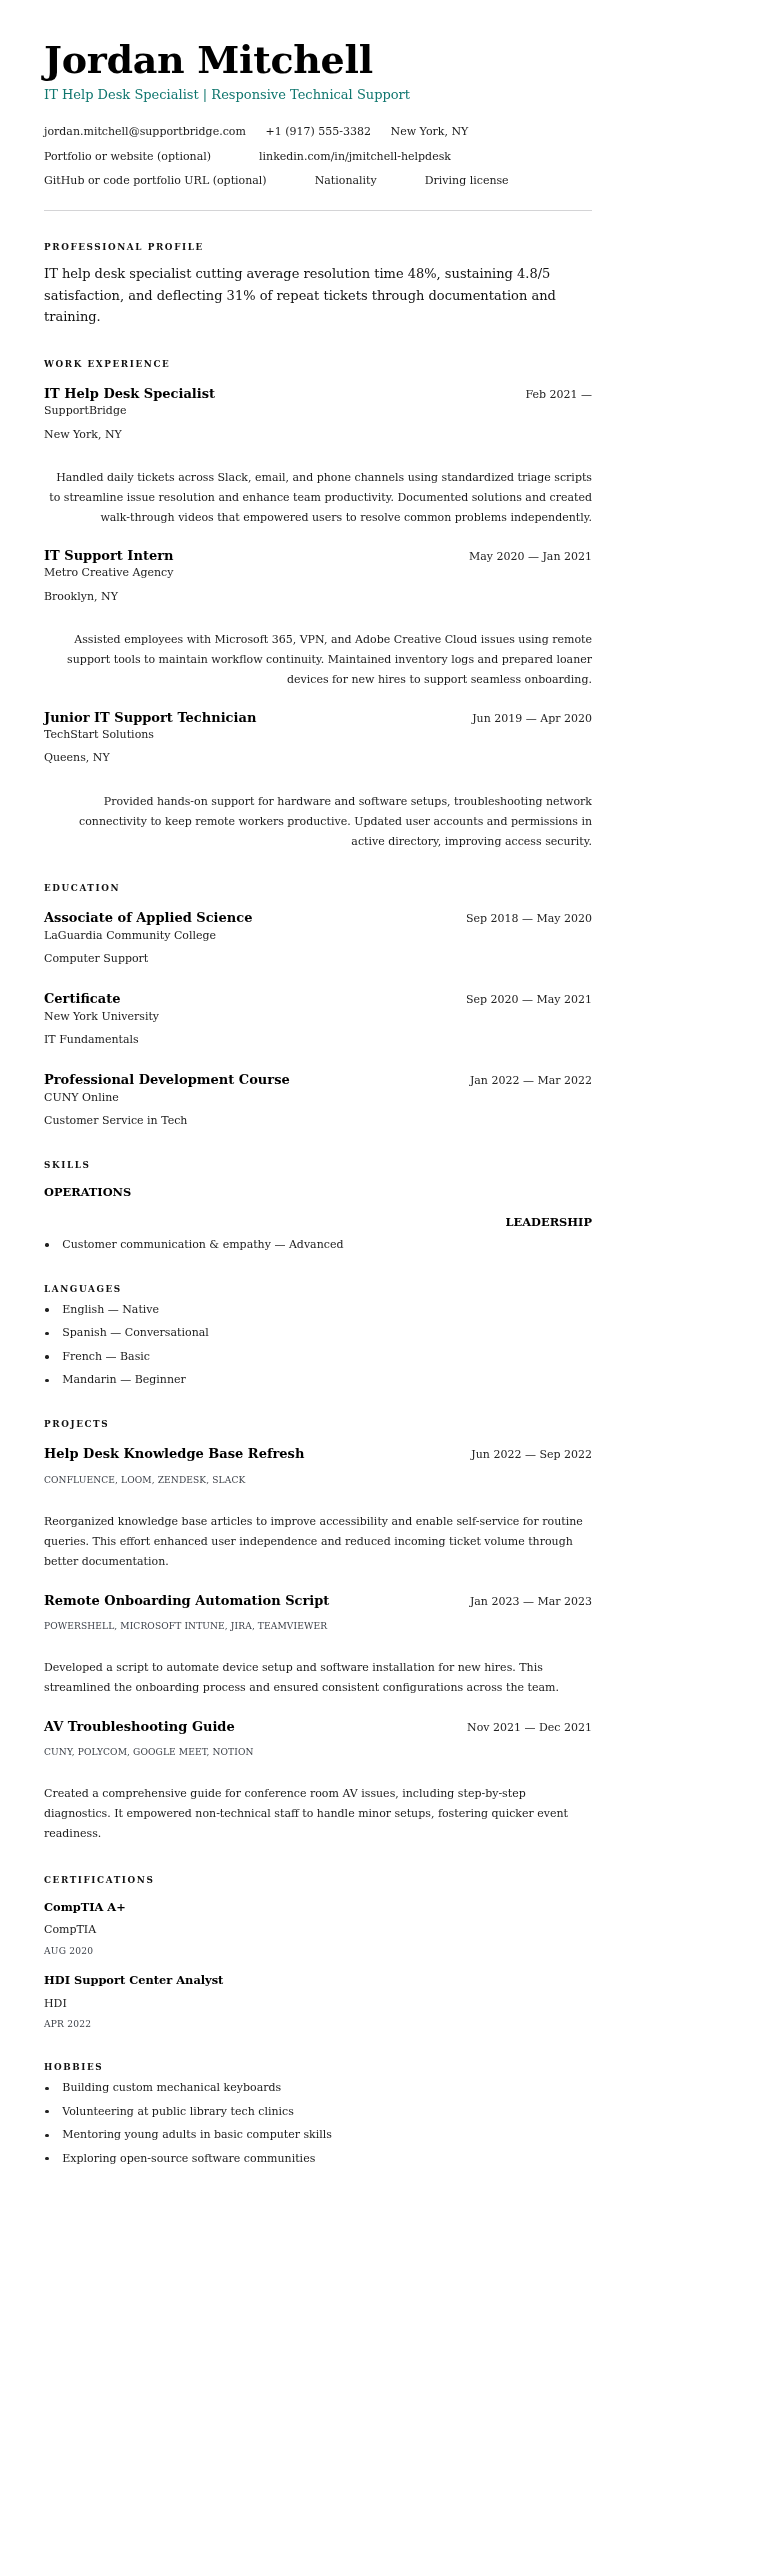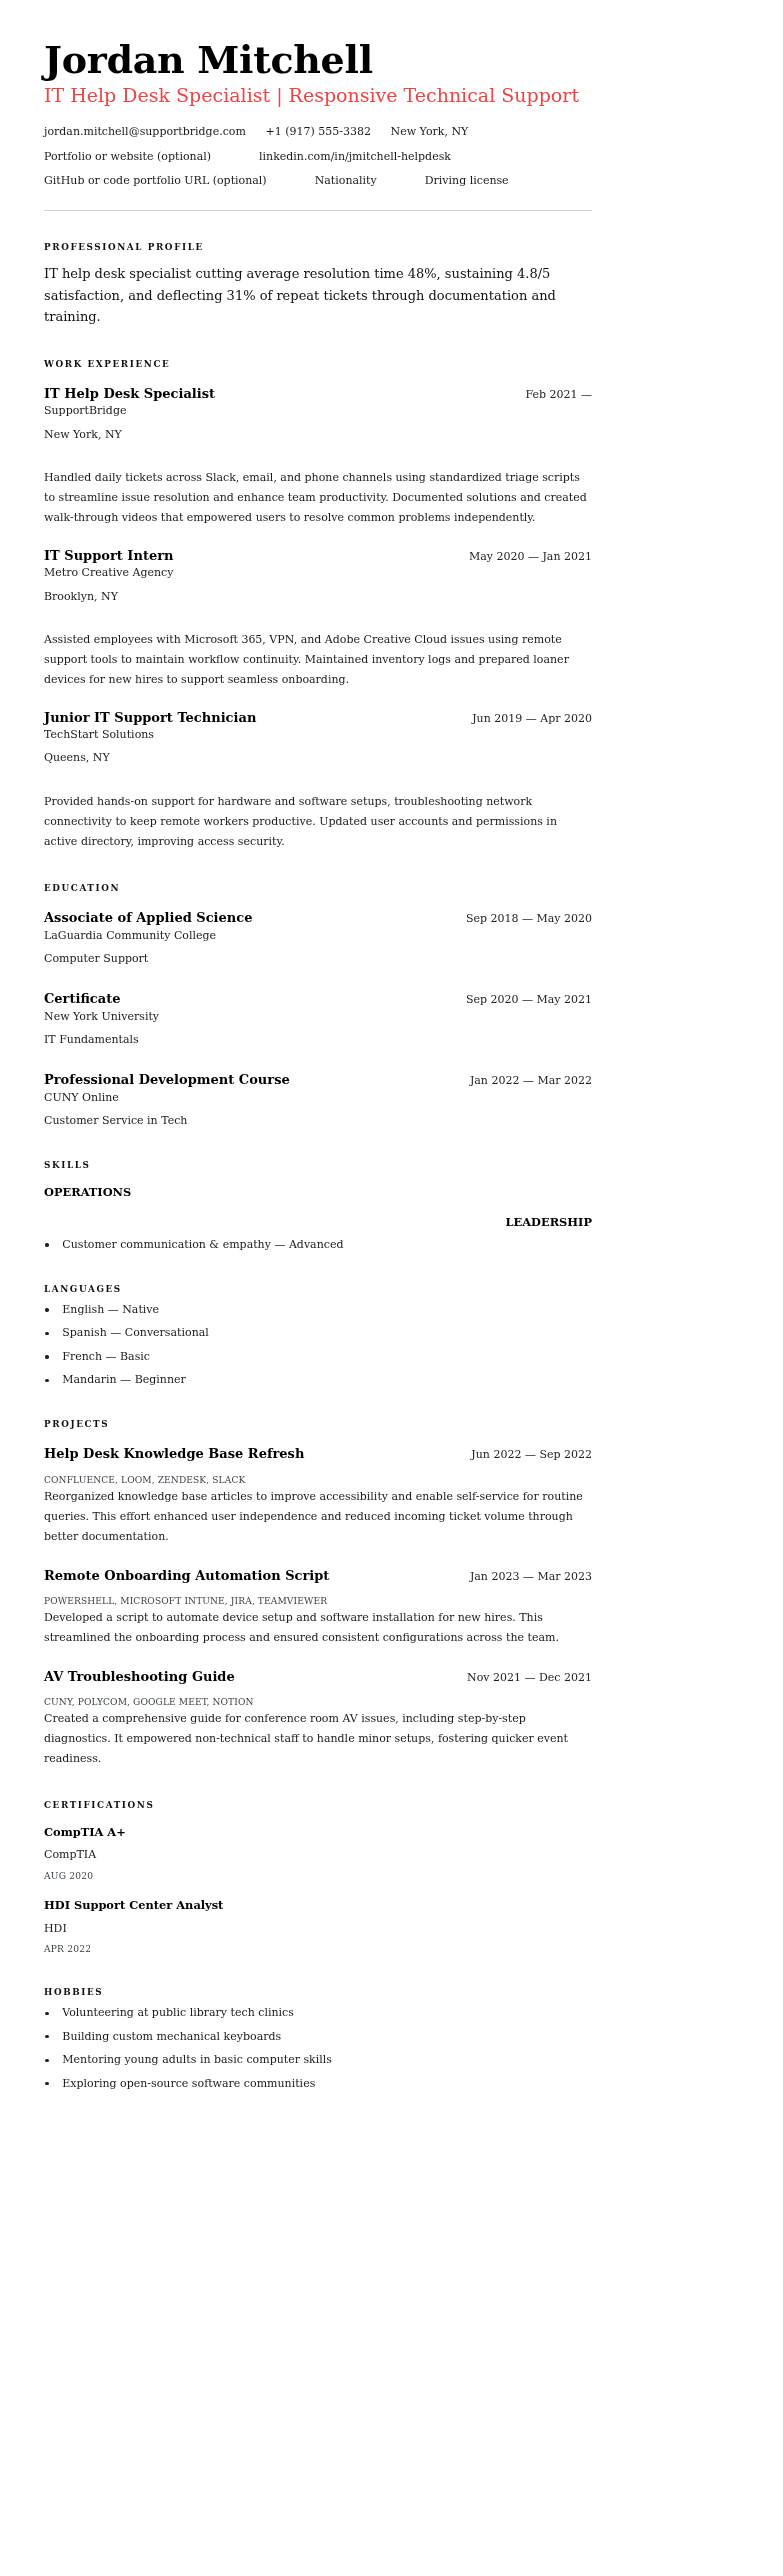--- a/index.html
+++ b/index.html
@@ -15,24 +15,24 @@
     padding: 38px 46px 39px 44px;
   }
   .name {
     font-size: 38px;
     font-weight: bold;
     line-height: 44px;
     color: #000;
     letter-spacing: -0.3px;
   }
   .headline {
-    font-size: 19px;
+    font-size: 13px;
     line-height: 18.3px;
     margin-top: 3.9px;
-    color: #ef4444;
+    color: #0f766e;
   }
   .contact-row {
     font-size: 11px;
     line-height: 15.7px;
     color: #1a1a1a;
     display: flex;
     gap: 0 19.6px;
     flex-wrap: wrap;
   }
   .contact-row.first { margin-top: 19.6px; }
@@ -80,20 +80,21 @@
     line-height: 15.7px;
     color: #1a1a1a;
   }
   .entry-loc { margin-top: 7.8px; }
   .entry-field { margin-top: 7.8px; }
   .entry-desc {
     font-size: 11px;
     line-height: 20px;
     color: #1a1a1a;
     margin-top: 26px;
+    text-align: right;
   }
   .work-entry { margin-top: 14.4px; }
   .work-entry + .work-entry { margin-top: 18.3px; }
   .edu-entry { margin-top: 14.4px; }
   .edu-entry + .edu-entry { margin-top: 23.5px; }
   .skill-group-title {
     font-size: 11.4px;
     font-weight: bold;
     line-height: 15.7px;
     color: #000;
@@ -129,20 +130,21 @@
     font-size: 9.1px;
     line-height: 13px;
     color: #3a3f47;
     margin-top: 10.4px;
     letter-spacing: 0.1px;
   }
   .proj-desc {
     font-size: 11px;
     line-height: 20px;
     color: #1a1a1a;
+    margin-top: 25px;
   }
   .cert-entry { margin-top: 13px; }
   .cert-entry + .cert-entry { margin-top: 15.7px; }
   .cert-name {
     font-size: 11.4px;
     font-weight: bold;
     line-height: 15.7px;
     color: #000;
   }
   .cert-issuer {
@@ -324,21 +326,21 @@
     <div class="cert-entry">
       <div class="cert-name">HDI Support Center Analyst</div>
       <div class="cert-issuer">HDI</div>
       <div class="cert-date">APR 2022</div>
     </div>
   </section>
 
   <section class="sec">
     <h2 class="section-title">HOBBIES</h2>
     <ul class="bullets hobby-list">
+      <li>Building custom mechanical keyboards</li>
       <li>Volunteering at public library tech clinics</li>
-      <li>Building custom mechanical keyboards</li>
       <li>Mentoring young adults in basic computer skills</li>
       <li>Exploring open-source software communities</li>
     </ul>
   </section>
 
 </div>
 
 
 </body></html>

